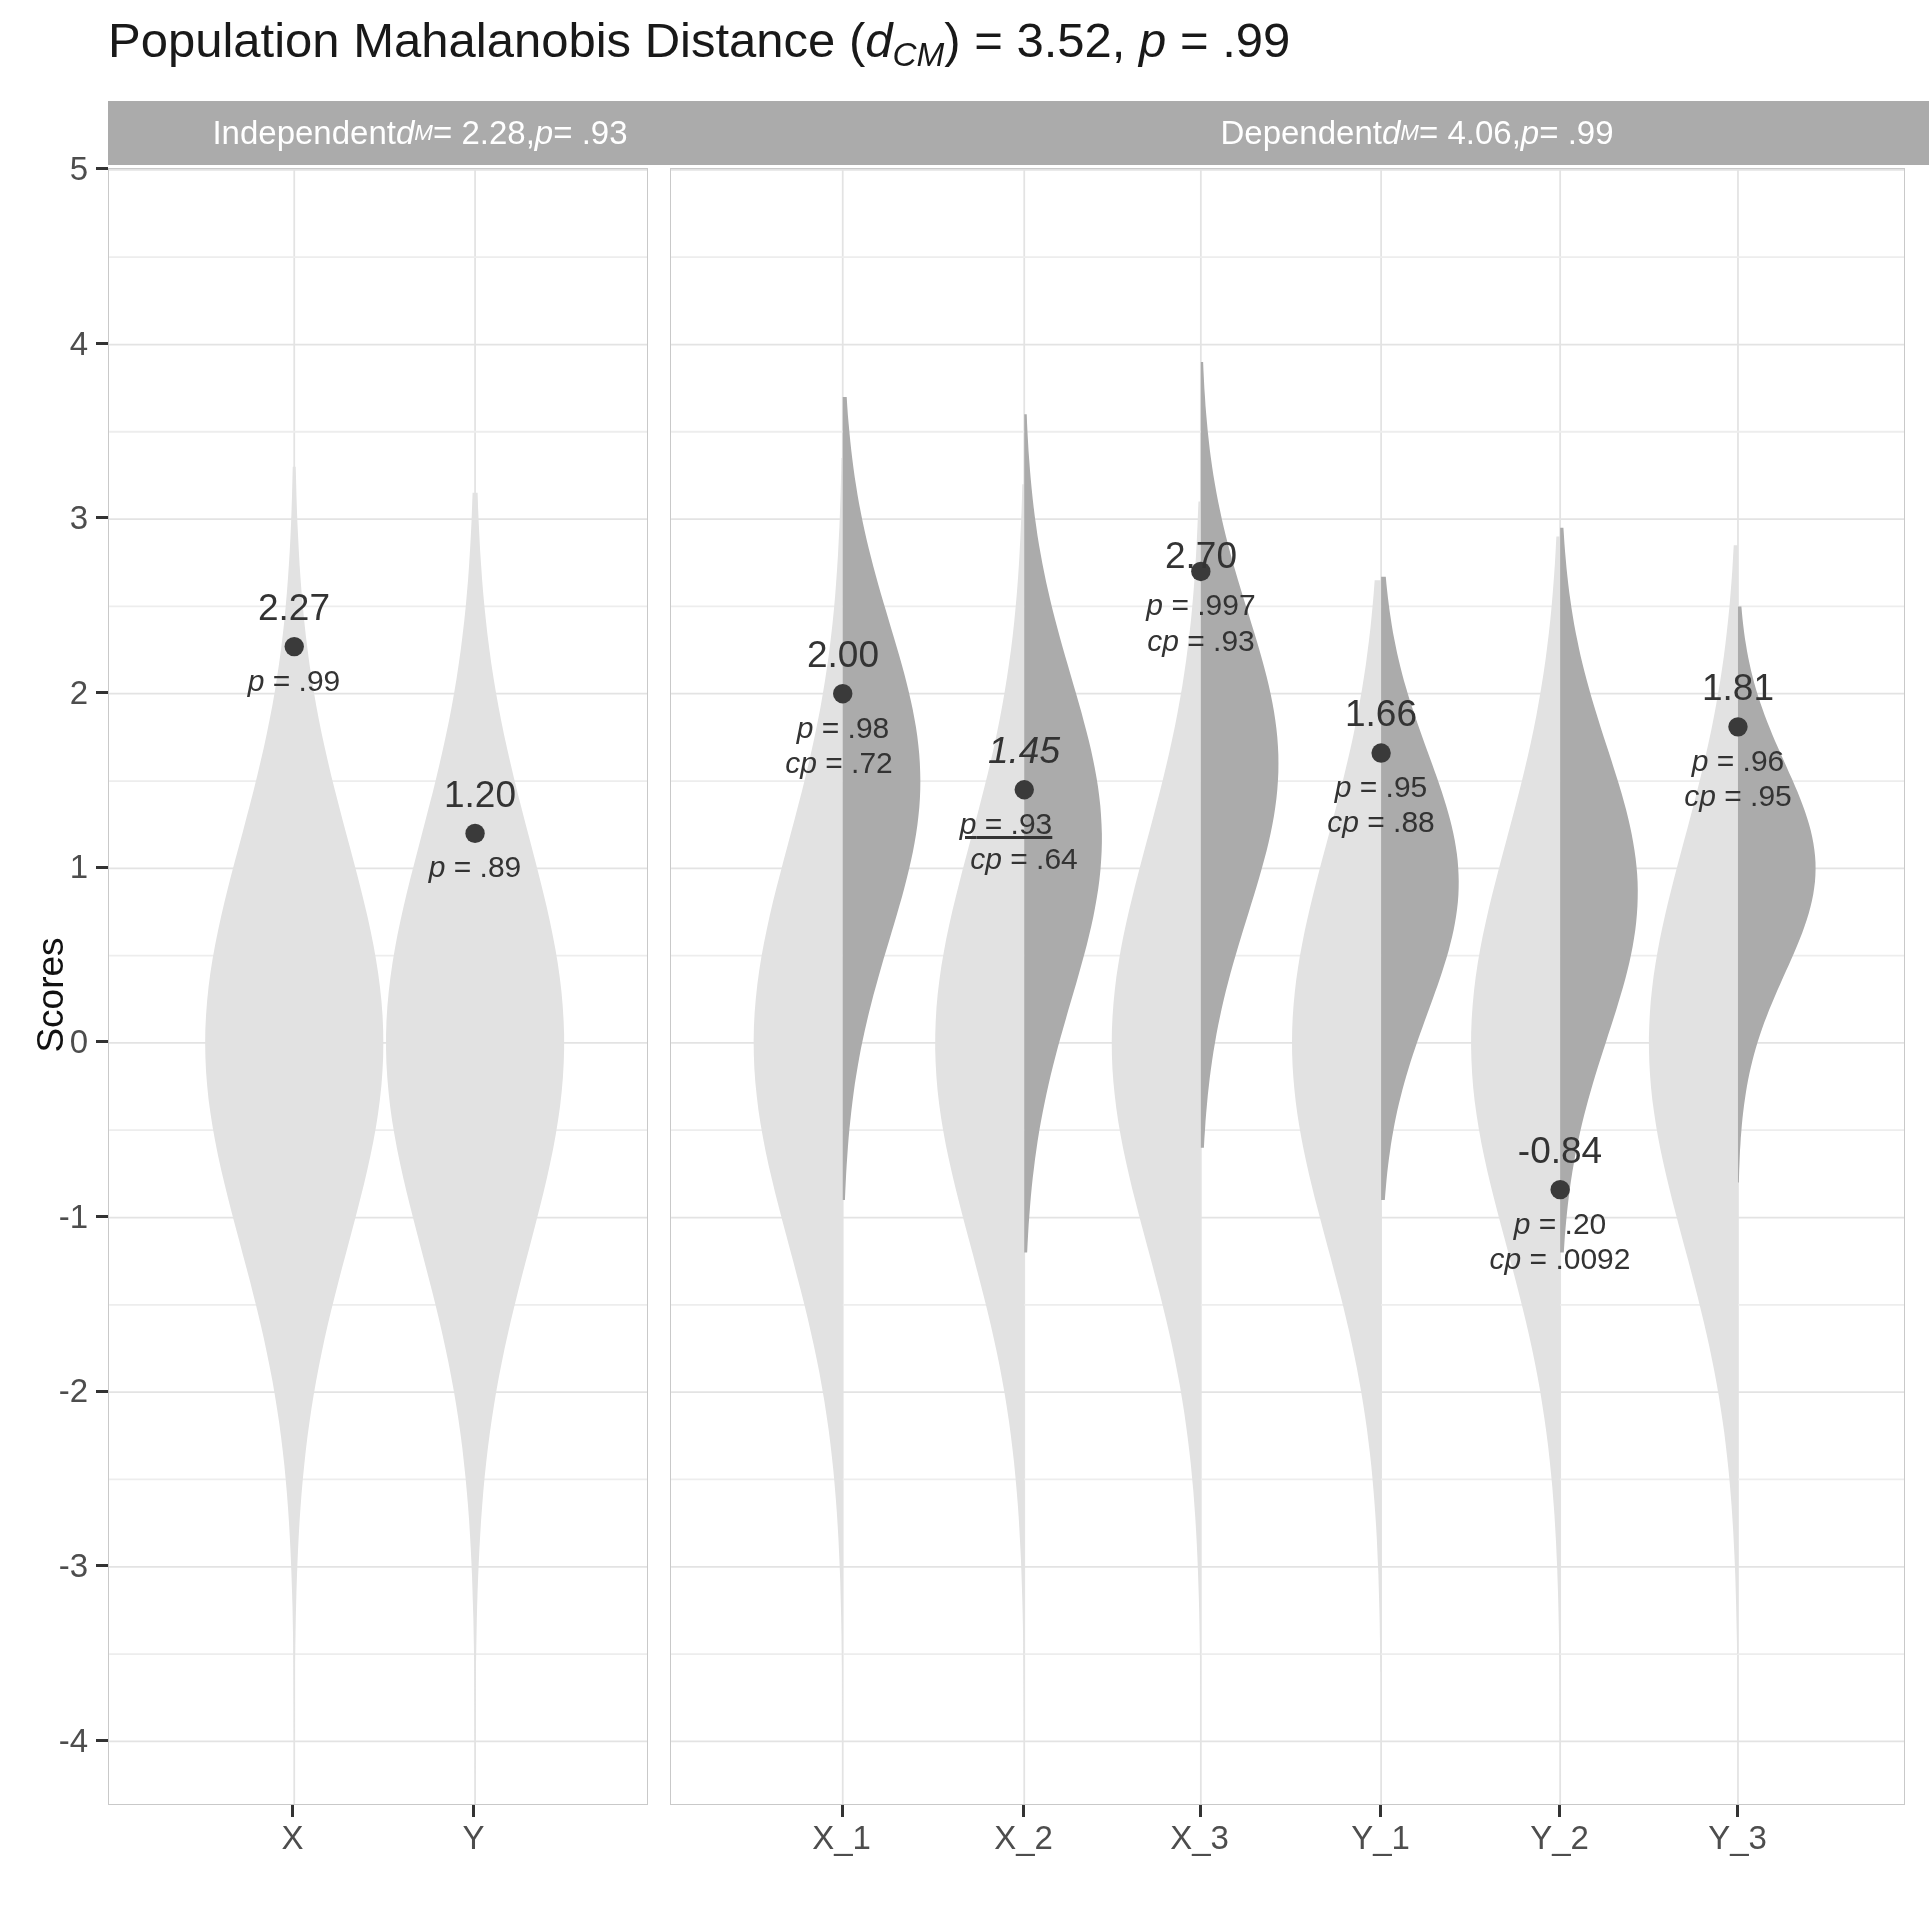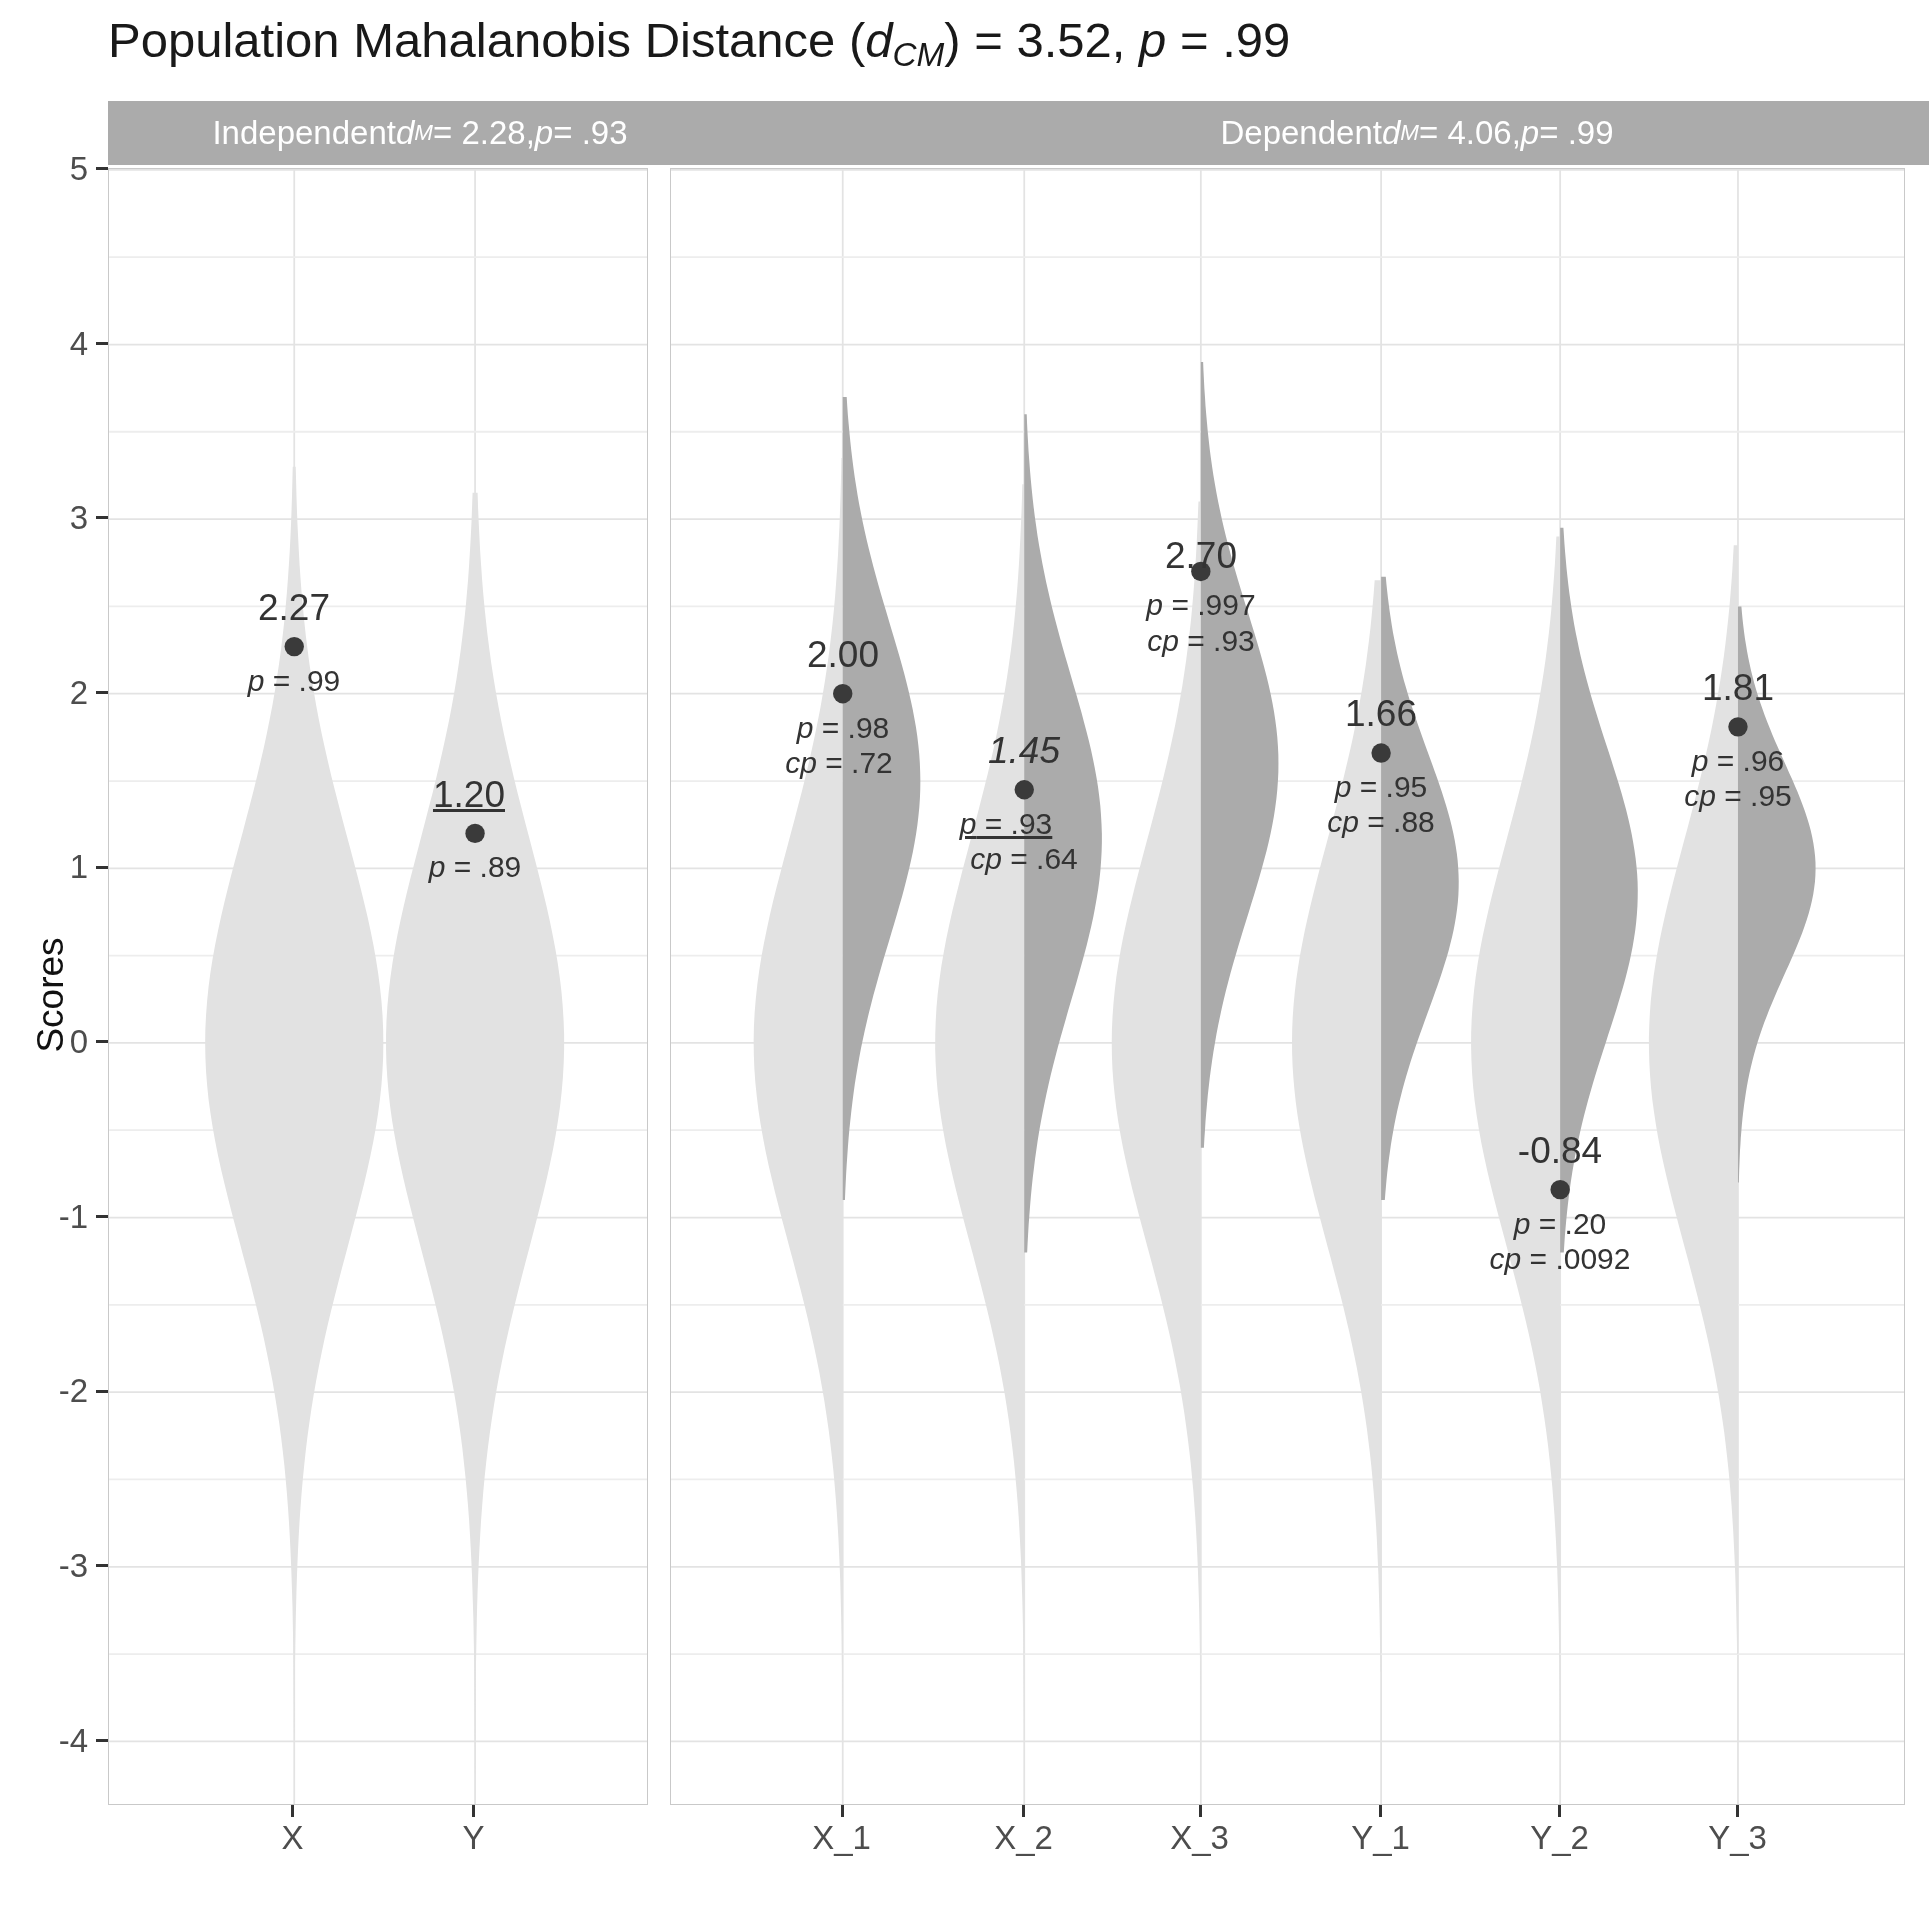--- a/index.html
+++ b/index.html
@@ -79,21 +79,21 @@
         <line x1="0" x2="612" y1="1386.8" y2="1386.8" stroke="#e3e3e3" stroke-width="2"></line>
         <line x1="0" x2="612" y1="1584.8" y2="1584.8" stroke="#e3e3e3" stroke-width="2"></line>
         <line x1="0" x2="612" y1="1782.7" y2="1782.7" stroke="#e3e3e3" stroke-width="2"></line>
         <path d="M211.6,337.5 L212.0,353.5 L212.4,369.4 L212.9,385.4 L213.5,401.3 L214.3,417.3 L215.1,433.2 L216.0,449.2 L217.1,465.1 L218.3,481.1 L219.7,497.0 L221.3,513.0 L223.0,528.9 L225.0,544.9 L227.1,560.8 L229.5,576.8 L232.1,592.7 L234.9,608.7 L237.9,624.6 L241.1,640.6 L244.6,656.5 L248.2,672.4 L252.0,688.4 L256.0,704.3 L260.1,720.3 L264.2,736.2 L268.5,752.2 L272.8,768.1 L277.0,784.1 L281.2,800.0 L285.3,816.0 L289.2,831.9 L293.0,847.9 L296.5,863.8 L299.7,879.8 L302.5,895.7 L305.0,911.7 L307.1,927.6 L308.8,943.6 L310.0,959.5 L310.7,975.5 L310.9,991.4 L310.7,1007.4 L309.9,1023.3 L308.7,1039.3 L307.0,1055.2 L304.9,1071.1 L302.4,1087.1 L299.5,1103.0 L296.2,1119.0 L292.7,1134.9 L289.0,1150.9 L285.0,1166.8 L280.9,1182.8 L276.7,1198.7 L272.5,1214.7 L268.2,1230.6 L263.9,1246.6 L259.8,1262.5 L255.7,1278.5 L251.7,1294.4 L247.9,1310.4 L244.3,1326.3 L240.9,1342.3 L237.7,1358.2 L234.7,1374.2 L231.9,1390.1 L229.3,1406.1 L227.0,1422.0 L224.8,1437.9 L222.9,1453.9 L221.2,1469.8 L219.6,1485.8 L218.2,1501.7 L217.0,1517.7 L215.9,1533.6 L215.0,1549.6 L214.2,1565.5 L213.5,1581.5 L212.9,1597.4 L212.4,1613.4 L212.0,1629.3 L211.6,1645.3 L211.3,1661.2 L211.0,1677.2 L210.8,1693.1 L210.6,1709.1 L210.5,1725.0 L210.4,1741.0 L210.3,1756.9 L210.2,1772.9 L209.6,1772.9 L209.5,1756.9 L209.5,1741.0 L209.3,1725.0 L209.2,1709.1 L209.0,1693.1 L208.8,1677.2 L208.5,1661.2 L208.2,1645.3 L207.9,1629.3 L207.4,1613.4 L206.9,1597.4 L206.3,1581.5 L205.6,1565.5 L204.8,1549.6 L203.9,1533.6 L202.8,1517.7 L201.6,1501.7 L200.2,1485.8 L198.7,1469.8 L196.9,1453.9 L195.0,1437.9 L192.9,1422.0 L190.5,1406.1 L187.9,1390.1 L185.2,1374.2 L182.1,1358.2 L178.9,1342.3 L175.5,1326.3 L171.9,1310.4 L168.1,1294.4 L164.1,1278.5 L160.1,1262.5 L155.9,1246.6 L151.6,1230.6 L147.4,1214.7 L143.1,1198.7 L138.9,1182.8 L134.8,1166.8 L130.9,1150.9 L127.1,1134.9 L123.6,1119.0 L120.4,1103.0 L117.5,1087.1 L115.0,1071.1 L112.8,1055.2 L111.2,1039.3 L109.9,1023.3 L109.2,1007.4 L108.9,991.4 L109.1,975.5 L109.9,959.5 L111.1,943.6 L112.7,927.6 L114.8,911.7 L117.3,895.7 L120.2,879.8 L123.4,863.8 L126.9,847.9 L130.6,831.9 L134.5,816.0 L138.6,800.0 L142.8,784.1 L147.1,768.1 L151.4,752.2 L155.6,736.2 L159.8,720.3 L163.9,704.3 L167.8,688.4 L171.6,672.4 L175.3,656.5 L178.7,640.6 L181.9,624.6 L185.0,608.7 L187.8,592.7 L190.3,576.8 L192.7,560.8 L194.9,544.9 L196.8,528.9 L198.6,513.0 L200.1,497.0 L201.5,481.1 L202.7,465.1 L203.8,449.2 L204.8,433.2 L205.6,417.3 L206.3,401.3 L206.9,385.4 L207.4,369.4 L207.8,353.5 L208.2,337.5 Z" fill="#e2e2e2"></path>
         <path d="M417.8,367.2 L418.3,383.4 L419.0,399.6 L419.8,415.7 L420.6,431.9 L421.7,448.1 L422.8,464.2 L424.1,480.4 L425.6,496.6 L427.3,512.8 L429.1,528.9 L431.2,545.1 L433.4,561.3 L435.9,577.4 L438.6,593.6 L441.5,609.8 L444.6,625.9 L447.9,642.1 L451.5,658.3 L455.2,674.4 L459.0,690.6 L463.0,706.8 L467.1,722.9 L471.3,739.1 L475.6,755.3 L479.8,771.4 L484.0,787.6 L488.1,803.8 L492.1,819.9 L496.0,836.1 L499.6,852.3 L502.9,868.4 L506.0,884.6 L508.7,900.8 L511.0,916.9 L512.9,933.1 L514.3,949.3 L515.3,965.4 L515.9,981.6 L515.9,997.8 L515.4,1014.0 L514.5,1030.1 L513.1,1046.3 L511.3,1062.5 L509.0,1078.6 L506.4,1094.8 L503.4,1111.0 L500.1,1127.1 L496.5,1143.3 L492.7,1159.5 L488.7,1175.6 L484.6,1191.8 L480.4,1208.0 L476.2,1224.1 L471.9,1240.3 L467.7,1256.5 L463.6,1272.6 L459.6,1288.8 L455.7,1305.0 L452.0,1321.1 L448.4,1337.3 L445.1,1353.5 L441.9,1369.6 L439.0,1385.8 L436.3,1402.0 L433.8,1418.1 L431.5,1434.3 L429.4,1450.5 L427.5,1466.7 L425.8,1482.8 L424.3,1499.0 L423.0,1515.2 L421.8,1531.3 L420.8,1547.5 L419.9,1563.7 L419.1,1579.8 L418.4,1596.0 L417.8,1612.2 L417.3,1628.3 L416.9,1644.5 L416.6,1660.7 L416.3,1676.8 L416.0,1693.0 L415.8,1709.2 L415.6,1725.3 L415.5,1741.5 L415.4,1757.7 L415.3,1773.8 L415.2,1790.0 L415.2,1806.2 L415.1,1822.3 L414.8,1822.3 L414.7,1806.2 L414.7,1790.0 L414.6,1773.8 L414.5,1757.7 L414.4,1741.5 L414.2,1725.3 L414.1,1709.2 L413.9,1693.0 L413.6,1676.8 L413.3,1660.7 L413.0,1644.5 L412.5,1628.3 L412.0,1612.2 L411.5,1596.0 L410.8,1579.8 L410.0,1563.7 L409.1,1547.5 L408.1,1531.3 L406.9,1515.2 L405.5,1499.0 L404.0,1482.8 L402.3,1466.7 L400.5,1450.5 L398.4,1434.3 L396.1,1418.1 L393.6,1402.0 L390.9,1385.8 L387.9,1369.6 L384.8,1353.5 L381.4,1337.3 L377.9,1321.1 L374.2,1305.0 L370.3,1288.8 L366.3,1272.6 L362.1,1256.5 L357.9,1240.3 L353.7,1224.1 L349.5,1208.0 L345.3,1191.8 L341.2,1175.6 L337.2,1159.5 L333.4,1143.3 L329.8,1127.1 L326.5,1111.0 L323.5,1094.8 L320.8,1078.6 L318.6,1062.5 L316.8,1046.3 L315.4,1030.1 L314.4,1014.0 L314.0,997.8 L314.0,981.6 L314.5,965.4 L315.5,949.3 L317.0,933.1 L318.9,916.9 L321.2,900.8 L323.9,884.6 L326.9,868.4 L330.3,852.3 L333.9,836.1 L337.7,819.9 L341.7,803.8 L345.9,787.6 L350.1,771.4 L354.3,755.3 L358.5,739.1 L362.7,722.9 L366.9,706.8 L370.9,690.6 L374.7,674.4 L378.4,658.3 L381.9,642.1 L385.3,625.9 L388.4,609.8 L391.3,593.6 L394.0,577.4 L396.4,561.3 L398.7,545.1 L400.7,528.9 L402.6,512.8 L404.3,496.6 L405.7,480.4 L407.1,464.2 L408.2,448.1 L409.2,431.9 L410.1,415.7 L410.9,399.6 L411.5,383.4 L412.1,367.2 Z" fill="#e2e2e2"></path>
         <circle cx="209.9" cy="541.5" r="11" fill="#3a3a3a"></circle>
         <circle cx="414.9" cy="753.3" r="11" fill="#3a3a3a"></circle>
       </svg>
       <div class="point-label pl-value" style="left: 185px; top: 418px;">2.27</div>
       <div class="point-label pl-prob" style="left: 185px; top: 494px;"><span class="it">p</span> = .99</div>
-      <div class="point-label pl-value" style="left: 360px; top: 605px; text-decoration: underline;">1.20</div>
+      <div class="point-label pl-value" style="left: 371px; top: 605px;">1.20</div>
       <div class="point-label pl-prob" style="left: 366px; top: 680px;"><span class="it">p</span> = .89</div>
     </div>
   <div id="panel-right" class="panel">
       <svg width="1235" height="1637" viewBox="0 0 1400 1856" style="overflow: hidden;">
         <line x1="194.60000000000002" x2="194.60000000000002" y1="0" y2="1856" stroke="#e3e3e3" stroke-width="2"></line>
         <line x1="400.4" x2="400.4" y1="0" y2="1856" stroke="#e3e3e3" stroke-width="2"></line>
         <line x1="600.6" x2="600.6" y1="0" y2="1856" stroke="#e3e3e3" stroke-width="2"></line>
         <line x1="804.9999999999999" x2="804.9999999999999" y1="0" y2="1856" stroke="#e3e3e3" stroke-width="2"></line>
         <line x1="1008" x2="1008" y1="0" y2="1856" stroke="#e3e3e3" stroke-width="2"></line>
         <line x1="1209.6" x2="1209.6" y1="0" y2="1856" stroke="#e3e3e3" stroke-width="2"></line>

